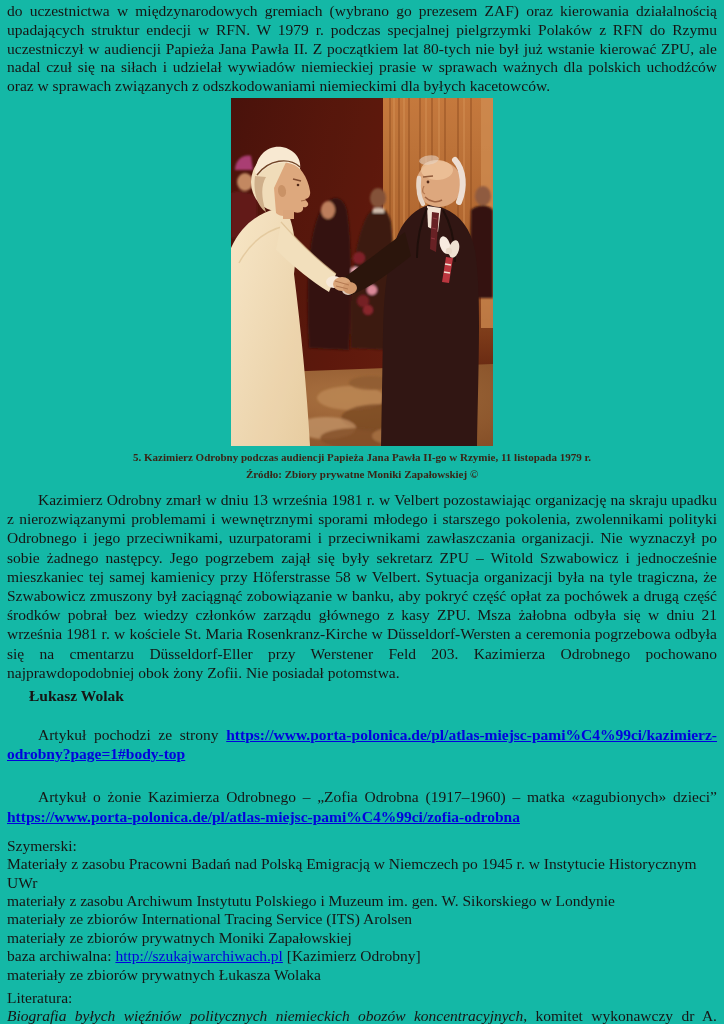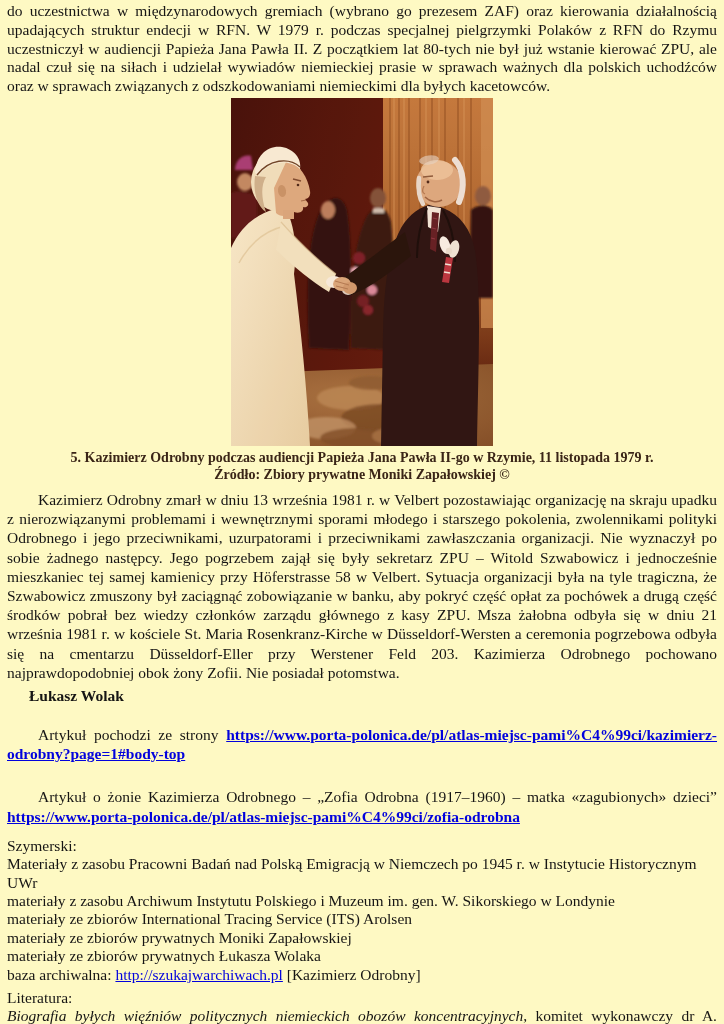--- a/index.html
+++ b/index.html
@@ -1,29 +1,29 @@
 <!DOCTYPE html>
 <html><head>
 <meta charset="utf-8">
 <style>
   html,body{margin:0;padding:0;}
   body{width:724px;height:1024px;background:#ffffff;overflow:hidden;}
   .page{
     box-sizing:border-box;width:724px;height:1024px;
-    padding:2px 7px 0 7px;background:#fef9c3;
+    padding:2px 7px 0 7px;background:#14b8a6;
     font-family:"Liberation Serif", serif;
     color:#161514;font-size:15.5px;overflow:hidden;
   }
   p{margin:0;}
   .body-text{text-align:justify;line-height:18.8px;}
   .p2{line-height:19.2px;margin-top:7px;}
   .indent{text-indent:31px;}
   .photo-wrap{width:262px;height:348px;margin:2px auto 0 auto;overflow:hidden;}
   .photo-wrap svg{display:block;}
-  .caption{margin-top:3px;text-align:center;font-weight:bold;color:#3a2517;font-size:14px;line-height:17px;}
+  .caption{margin-top:3px;text-align:center;font-weight:bold;color:#3a2517;font-size:11px;line-height:17px;}
   .author{font-weight:bold;margin-top:4px;margin-left:22px;line-height:19px;}
   .linkp{line-height:19.2px;margin-top:24px;}
   .linkp-first{margin-top:20px;}
   a.link{color:#0202dd;text-decoration:underline;overflow-wrap:break-word;word-break:normal;cursor:pointer;}
   a.blink{font-weight:bold;}
   .sources-heading{font-weight:bold;margin-top:11px;margin-left:31px;line-height:19px;}
   .src-block{margin-top:11px;line-height:18.4px;text-align:left;}
   .lit-block{margin-top:5px;line-height:18.4px;text-align:justify;}
   .italic{font-style:italic;}
 </style>
@@ -198,26 +198,26 @@
     <a class="link blink">https://www.porta-polonica.de/pl/atlas-miejsc-pami%C4%99ci/zofia-odrobna</a>
   </p>
 
 
   <div class="src-block">
     <div>Szymerski:</div>
     <div>Materiały z zasobu Pracowni Badań nad Polską Emigracją w Niemczech po 1945 r. w Instytucie Historycznym UWr</div>
     <div>materiały z zasobu Archiwum Instytutu Polskiego i Muzeum im. gen. W. Sikorskiego w Londynie</div>
     <div>materiały ze zbiorów International Tracing Service (ITS) Arolsen</div>
     <div>materiały ze zbiorów prywatnych Moniki Zapałowskiej</div>
-    <div>materiały ze zbiorów prywatnych Łukasza Wolaka</div>
     <div>
       <span>baza archiwalna:</span>
       <a class="link">http://szukajwarchiwach.pl</a>
       <span>[Kazimierz Odrobny]</span>
     </div>
+    <div>materiały ze zbiorów prywatnych Łukasza Wolaka</div>
   </div>
 
   <div class="lit-block">
     <div>Literatura:</div>
     <div><span class="italic">Biografia byłych więźniów politycznych niemieckich obozów koncentracyjnych</span><span>, komitet wykonawczy dr A. Gładysz, A. Szymerski, Philadelphia 1974, s. 175–176.</span></div>
   </div>
 
 </div>
 
 </body></html>

